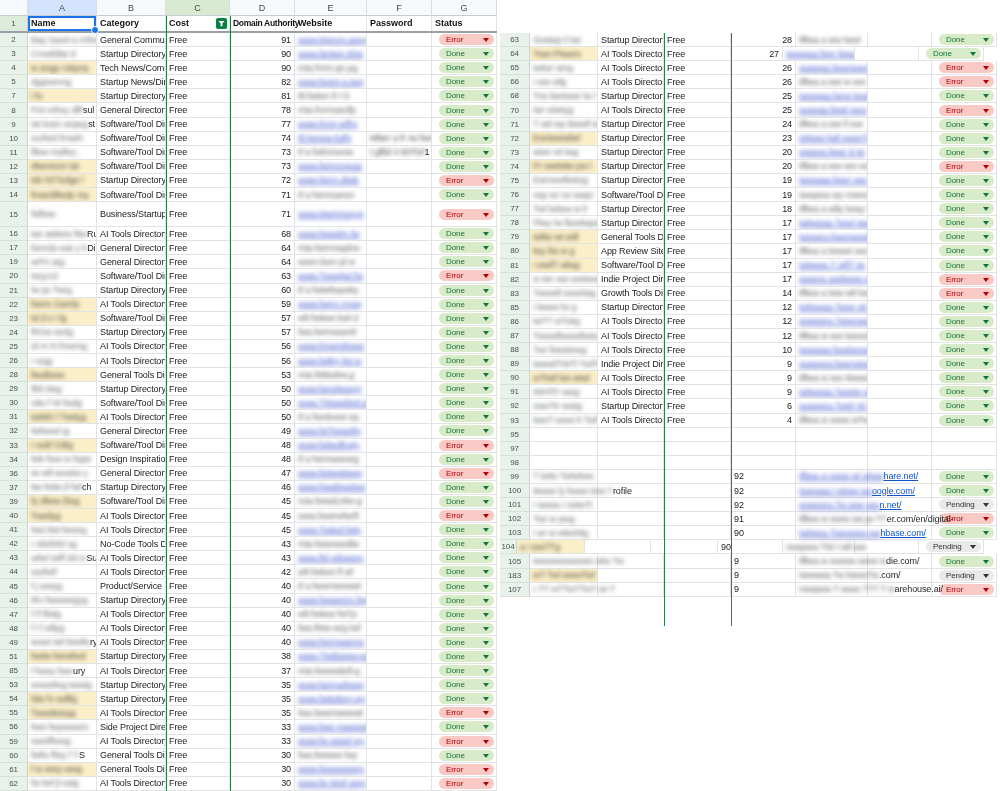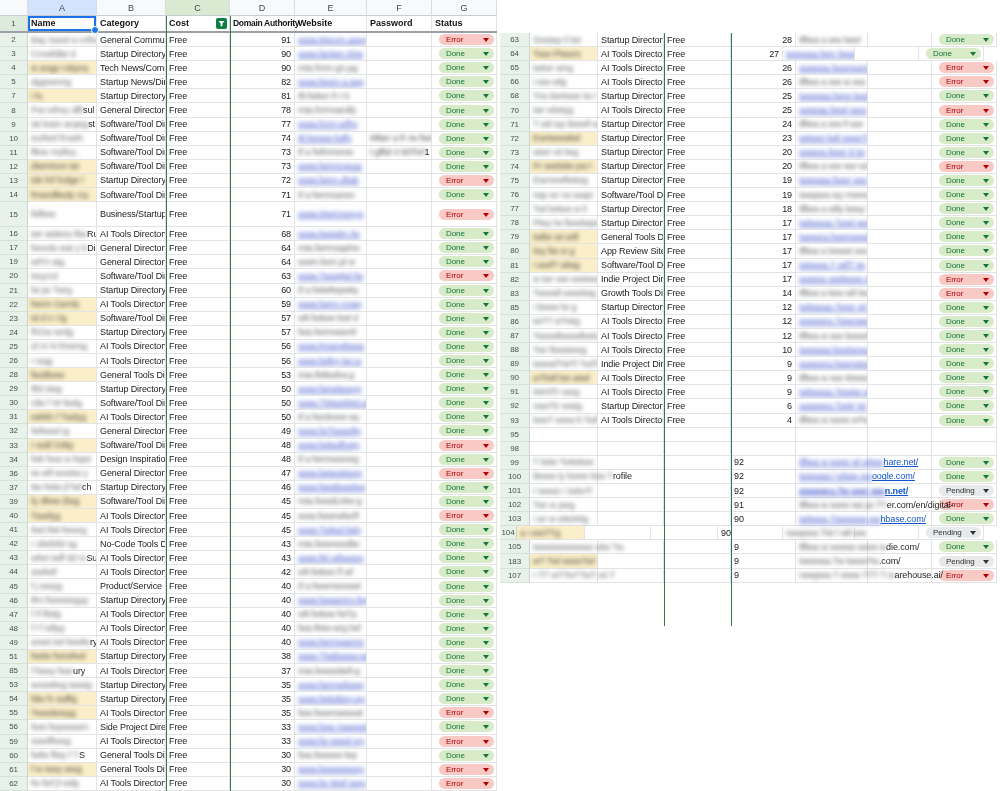--- a/index.html
+++ b/index.html
@@ -1670,20 +1670,30 @@
           <div class="cell num" style="width: 30px;">95</div>
           <div class="cell" style="width: 68px;"></div>
           <div class="cell" style="width: 66px;"></div>
           <div class="cell" style="width: 67px;"></div>
           <div class="cell dnum" style="width: 65px;"></div>
           <div class="cell" style="width: 72px;"></div>
           <div class="cell" style="width: 64px;"></div>
           <div class="cell" style="width: 65px;"></div>
         </div>
         <div class="row">
+          <div class="cell num" style="width: 30px;">97</div>
+          <div class="cell" style="width: 68px;"></div>
+          <div class="cell" style="width: 66px;"></div>
+          <div class="cell" style="width: 67px;"></div>
+          <div class="cell dnum" style="width: 65px;"></div>
+          <div class="cell" style="width: 72px;"></div>
+          <div class="cell" style="width: 64px;"></div>
+          <div class="cell" style="width: 65px;"></div>
+        </div>
+        <div class="row">
           <div class="cell num" style="width: 30px;">98</div>
           <div class="cell" style="width: 68px;"></div>
           <div class="cell" style="width: 66px;"></div>
           <div class="cell" style="width: 67px;"></div>
           <div class="cell dnum" style="width: 65px;"></div>
           <div class="cell" style="width: 72px;"></div>
           <div class="cell" style="width: 64px;"></div>
           <div class="cell" style="width: 65px;"></div>
         </div>
         <div class="row">
@@ -1728,21 +1738,21 @@
           </div>
         </div>
         <div class="row">
           <div class="cell num" style="width: 30px;">101</div>
           <div class="cell  ov" style="width: 68px;">
             <span class="rb ntx">r twww r twlwTl</span>
           </div>
           <div class="cell" style="width: 66px;"></div>
           <div class="cell" style="width: 67px;"></div>
           <div class="cell dnum daleft" style="width: 65px;">92</div>
-          <div class="cell ov" style="width: 72px; font-weight: bold;">
+          <div class="cell ov" style="width: 72px;">
             <span class="rb wlk">wwwwra.Tw wwr ww</span>
             <span class="tlk">n.net/</span>
           </div>
           <div class="cell" style="width: 64px;"></div>
           <div class="cell" style="width: 65px;">
             <div class="pill" style="background: rgb(232, 233, 235); color: rgb(51, 51, 51);">
               <span class="">Pending</span>
               <span class="tri"></span>
             </div>
           </div>

